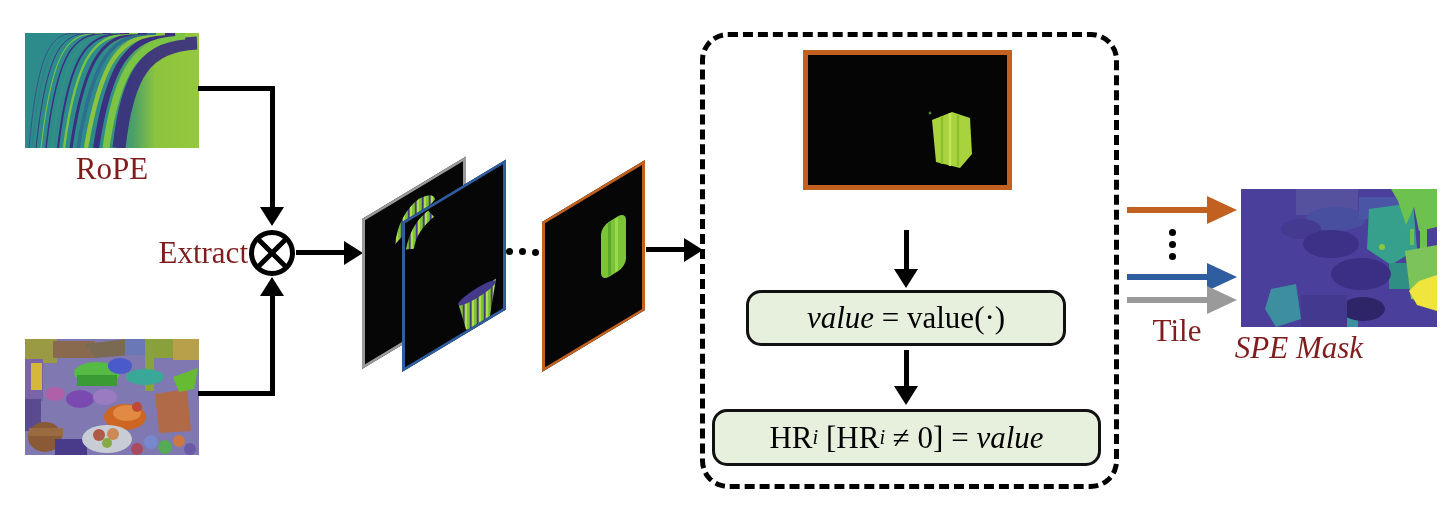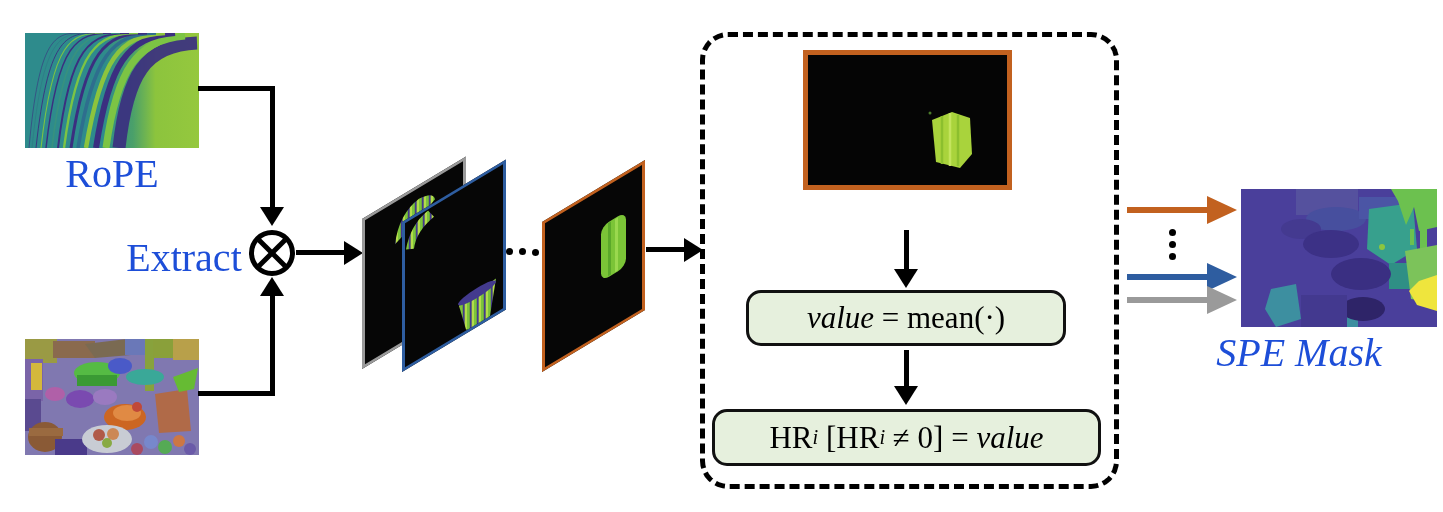--- a/index.html
+++ b/index.html
@@ -2,21 +2,21 @@
 <html style="--accent-orange: #c2611f; --accent-blue: #2e5da0; --accent-gray: #9a9a9a; --formula-box-fill: #e6f0dd; --formula-box-border: #111111;"><head>
 <meta charset="utf-8">
 <style>
   html,body{margin:0;padding:0;background:#ffffff;}
   .canvas{
     position:relative;width:1443px;height:512px;background:#ffffff;
     font-family:"Liberation Serif","DejaVu Serif",serif;color:#000;
     overflow:hidden;
   }
   .abs{position:absolute;}
-  .lbl{position:absolute;font-size:40px;line-height:1.05;color:#1d4ed8;text-align:center;white-space:nowrap;}
+  .lbl{position:absolute;font-size:31px;line-height:1.05;color:#7f1d1d;text-align:center;white-space:nowrap;}
   .it{font-style:italic;}
   .sub{font-style:italic;font-size:0.66em;vertical-align:-0.28em;}
   
   .hline,.vline{position:absolute;background:#000;}
   .head-r{position:absolute;width:0;height:0;border-top:12px solid transparent;border-bottom:12px solid transparent;border-left:19px solid #000;}
   .head-d{position:absolute;width:0;height:0;border-left:12px solid transparent;border-right:12px solid transparent;border-top:19px solid #000;}
   .head-u{position:absolute;width:0;height:0;border-left:12px solid transparent;border-right:12px solid transparent;border-bottom:19px solid #000;}
   .bighead-r{position:absolute;width:0;height:0;border-top:14px solid transparent;border-bottom:14px solid transparent;border-left:30px solid #000;}
   
   .otimes{position:absolute;width:46px;height:46px;border:5px solid #000;border-radius:50%;background:#fff;box-sizing:border-box;}
@@ -114,21 +114,21 @@
   </div>
 
   <div class="hline" style="left:198px;top:86px;width:77px;height:5px;"></div>
   <div class="vline" style="left:270px;top:86px;width:5px;height:122px;"></div>
   <div class="head-d" style="left:260px;top:207px;"></div>
 
   <div class="hline" style="left:198px;top:391px;width:77px;height:5px;"></div>
   <div class="vline" style="left:270px;top:296px;width:5px;height:100px;"></div>
   <div class="head-u" style="left:260px;top:277px;"></div>
 
-  <div class="lbl" style="left:120px;top:237px;width:128px;text-align:center;">Extract</div>
+  <div class="lbl" style="left:120px;top:237px;width:128px;text-align:right;">Extract</div>
   <div class="otimes" style="left:249px;top:230px;">
     <div class="diag diag1"></div>
     <div class="diag diag2"></div>
   </div>
 
   <div class="hline" style="left:296px;top:250px;width:48px;height:5px;"></div>
   <div class="head-r" style="left:344px;top:241px;"></div>
 
   <div class="panel panel-gray" style="left:362px;top:219px;">
     <svg class="abs" style="left:26px;top:8px;" width="46" height="38" viewBox="0 0 46 38">
@@ -190,21 +190,21 @@
       <line x1="24" y1="3" x2="24" y2="56" stroke="#c4e45e" stroke-width="2.5"></line>
       <line x1="32" y1="5" x2="32" y2="56" stroke="#8cbf2e" stroke-width="2.5"></line>
       <circle cx="4" cy="3" r="1.5" fill="#4a7a2a"></circle>
     </svg>
   </div>
 
   <div class="vline" style="left:904px;top:230px;width:5px;height:40px;"></div>
   <div class="head-d" style="left:894px;top:269px;"></div>
 
   <div class="fbox" style="left:746px;top:290px;width:320px;height:56px;">
-    <span class="it">value</span><span> = mean(·)</span>
+    <span class="it">value</span><span> = value(·)</span>
   </div>
 
   <div class="vline" style="left:904px;top:350px;width:5px;height:36px;"></div>
   <div class="head-d" style="left:894px;top:386px;"></div>
 
   <div class="fbox" style="left:712px;top:409px;width:389px;height:57px;">
     <span>HR</span><span class="sub">i</span><span> [</span><span>HR</span><span class="sub">i</span><span> ≠ 0] = </span><span class="it">value</span>
   </div>
 
   <div class="hline" style="left:1127px;top:207px;width:80px;height:6px;background:var(--accent-orange,#c2611f);"></div>
@@ -213,20 +213,21 @@
   <div class="dot" style="left:1169px;top:229px;"></div>
   <div class="dot" style="left:1169px;top:241px;"></div>
   <div class="dot" style="left:1169px;top:253px;"></div>
 
   <div class="hline" style="left:1127px;top:274px;width:80px;height:6px;background:var(--accent-blue,#2e5da0);"></div>
   <div class="bighead-r" style="left:1207px;top:263px;border-left-color:var(--accent-blue,#2e5da0);"></div>
 
   <div class="hline" style="left:1127px;top:297px;width:80px;height:6px;background:var(--accent-gray,#9a9a9a);"></div>
   <div class="bighead-r" style="left:1207px;top:286px;border-left-color:var(--accent-gray,#9a9a9a);"></div>
 
+  <div class="lbl" style="left:1117px;top:315px;width:120px;">Tile</div>
 
   <div class="imgwrap" style="left:1241px;top:189px;width:196px;height:138px;">
     <svg width="196" height="138" viewBox="0 0 196 138">
       <rect width="196" height="138" fill="#4a3f9b"></rect>
       <rect x="55" y="0" width="62" height="26" fill="#55519e"></rect>
       <ellipse cx="95" cy="30" rx="30" ry="12" fill="#474f9e"></ellipse>
       <rect x="118" y="8" width="42" height="22" fill="#4b55a5"></rect>
       <ellipse cx="60" cy="40" rx="20" ry="10" fill="#443a90"></ellipse>
       <ellipse cx="90" cy="55" rx="28" ry="14" fill="#3c3186"></ellipse>
       <polygon points="128,20 172,14 176,60 150,76 126,60" fill="#37a08d"></polygon>

